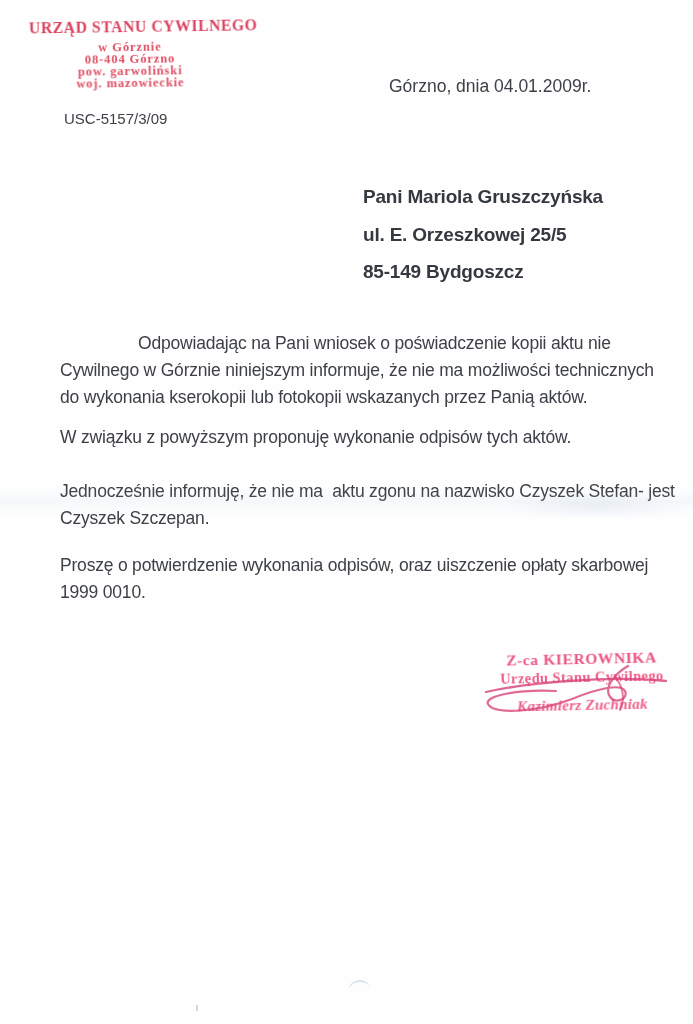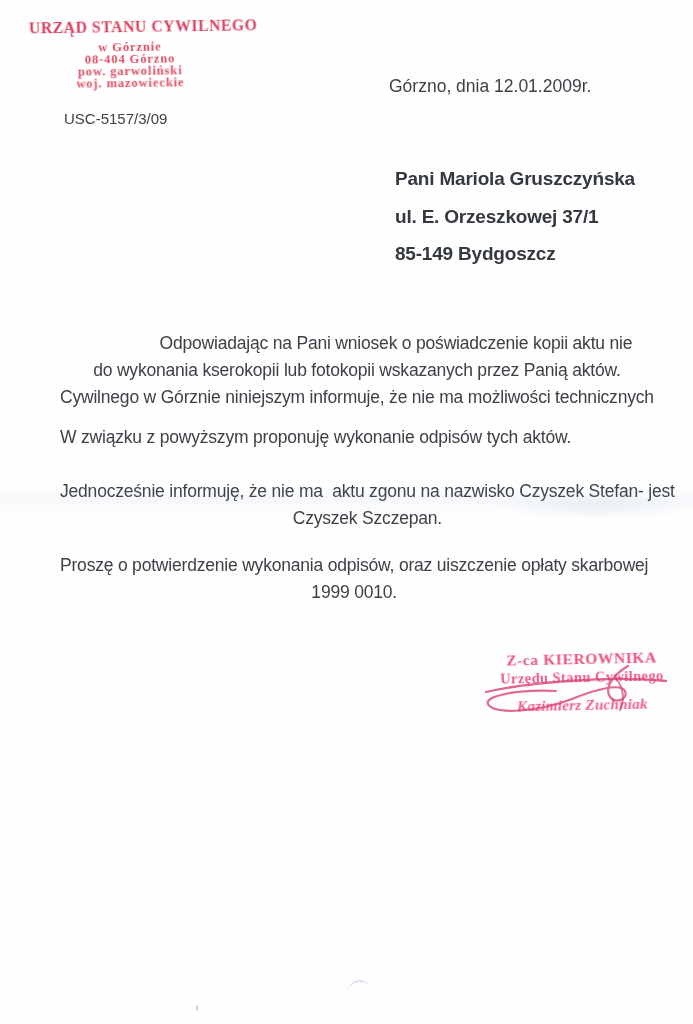--- a/index.html
+++ b/index.html
@@ -56,39 +56,37 @@
   .reference {
     position: absolute;
     left: 64px;
     top: 110px;
     font-size: 15px;
     white-space: pre;
   }
   .recipient {
     position: absolute;
     left: 363px;
-    top: 165px;
+    top: 183px;
     font-weight: bold;
     font-size: 19px;
     color: #34383f;
     letter-spacing: -0.2px;
-    margin-left: 32px;
   }
   .recipient .r-line {
     line-height: 27px;
     margin-bottom: 10.5px;
     white-space: pre;
   }
   .para {
     position: absolute;
     left: 60px;
     font-size: 17.5px;
     line-height: 27px;
     letter-spacing: -0.2px;
-    text-align: center;
   }
   .para .line { white-space: pre; }
   .para .indent { padding-left: 78px; }
   .p1 { top: 330px; }
   .p2 { top: 424px; }
   .p3 { top: 478px; }
   .p4 { top: 536px; margin-top: 16px; }
 
   
   .sig-stamp {
@@ -175,34 +173,34 @@
 <div class="page">
 
   <div class="office-stamp">
     <div class="big">URZĄD STANU CYWILNEGO</div>
     <div class="small">w Górznie</div>
     <div class="small">08-404 Górzno</div>
     <div class="small">pow. garwoliński</div>
     <div class="small">woj. mazowieckie</div>
   </div>
 
-  <div class="dateline">Górzno, dnia 12.01.2009r.</div>
+  <div class="dateline">Górzno, dnia 04.01.2009r.</div>
 
   <div class="reference">USC-5157/3/09</div>
 
   <div class="recipient">
     <div class="r-line">Pani Mariola Gruszczyńska</div>
-    <div class="r-line">ul. E. Orzeszkowej 37/1</div>
+    <div class="r-line">ul. E. Orzeszkowej 25/5</div>
     <div class="r-line">85-149 Bydgoszcz</div>
   </div>
 
   <div class="para p1">
     <div class="line indent">Odpowiadając na Pani wniosek o poświadczenie kopii aktu nie</div>
+    <div class="line">Cywilnego w Górznie niniejszym informuje, że nie ma możliwości technicznych</div>
     <div class="line">do wykonania kserokopii lub fotokopii wskazanych przez Panią aktów.</div>
-    <div class="line">Cywilnego w Górznie niniejszym informuje, że nie ma możliwości technicznych</div>
   </div>
 
   <div class="para p2">
     <div class="line">W związku z powyższym proponuję wykonanie odpisów tych aktów.</div>
   </div>
 
   <div class="para p3">
     <div class="line">Jednocześnie informuję, że nie ma  aktu zgonu na nazwisko Czyszek Stefan- jest</div>
     <div class="line">Czyszek Szczepan.</div>
   </div>

